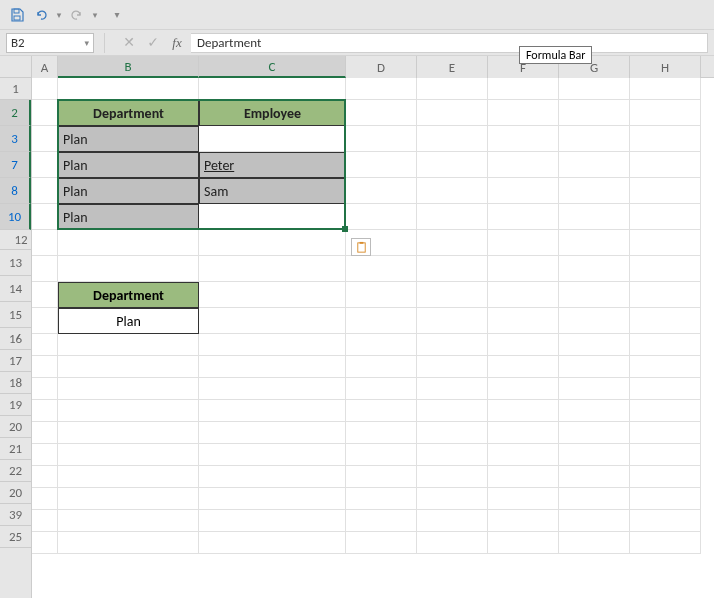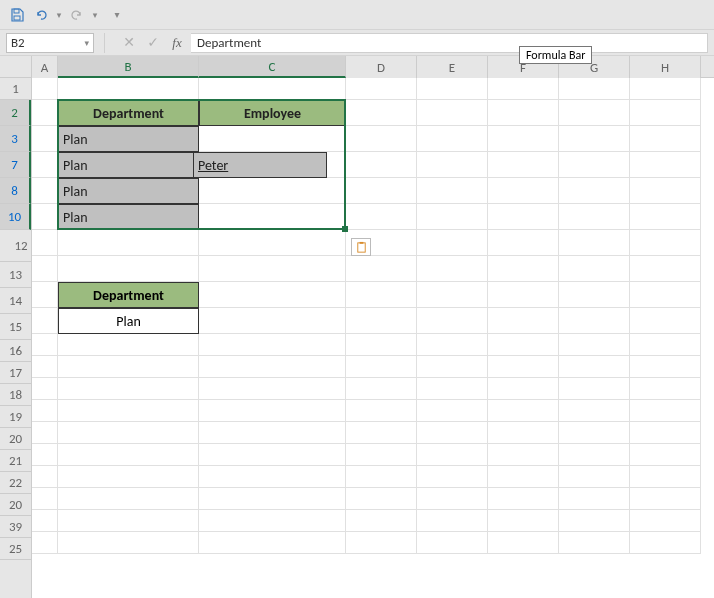--- a/index.html
+++ b/index.html
@@ -228,21 +228,21 @@
         </div>
     </div>
     <div style="flex:1; display:flex;">
       <div class="row-headers" id="row-hdrs">
           <div class="rh" style="height: 22px;">1</div>
           <div class="rh sel" style="height: 26px;">2</div>
           <div class="rh sel blue" style="height: 26px;">3</div>
           <div class="rh sel blue" style="height: 26px;">7</div>
           <div class="rh sel blue" style="height: 26px;">8</div>
           <div class="rh sel blue" style="height: 26px;">10</div>
-          <div class="rh" style="height: 32px; padding-left: 11px;">12</div>
+          <div class="rh" style="height: 20px; padding-left: 11px;">12</div>
           <div class="rh" style="height: 26px;">13</div>
           <div class="rh" style="height: 26px;">14</div>
           <div class="rh" style="height: 26px;">15</div>
           <div class="rh" style="height: 22px;">16</div>
           <div class="rh" style="height: 22px;">17</div>
           <div class="rh" style="height: 22px;">18</div>
           <div class="rh" style="height: 22px;">19</div>
           <div class="rh" style="height: 22px;">20</div>
           <div class="rh" style="height: 22px;">21</div>
           <div class="rh" style="height: 22px;">22</div>
@@ -408,22 +408,23 @@
           <div class="cell" style="left: 167px; top: 454px; width: 147px; height: 22px;"></div>
           <div class="cell" style="left: 314px; top: 454px; width: 71px; height: 22px;"></div>
           <div class="cell" style="left: 385px; top: 454px; width: 71px; height: 22px;"></div>
           <div class="cell" style="left: 456px; top: 454px; width: 71px; height: 22px;"></div>
           <div class="cell" style="left: 527px; top: 454px; width: 71px; height: 22px;"></div>
           <div class="cell" style="left: 598px; top: 454px; width: 71px; height: 22px;"></div>
           <div class="cell table-hdr" style="left: 26px; top: 22px; width: 141px; height: 26px;">Department</div>
           <div class="cell table-hdr" style="left: 167px; top: 22px; width: 147px; height: 26px;">Employee</div>
           <div class="cell table-cell" style="left: 26px; top: 48px; width: 141px; height: 26px;">Plan</div>
           <div class="cell table-cell" style="left: 26px; top: 74px; width: 141px; height: 26px;">Plan</div>
-          <div class="cell table-cell" style="left: 161px; top: 74px; width: 134px; height: 26px; text-decoration: underline;">Peter</div>
+          <div class="cell table-cell" style="left: 167px; top: 74px; width: 147px; height: 26px; text-decoration: underline;">Peter</div>
           <div class="cell table-cell" style="left: 26px; top: 100px; width: 141px; height: 26px;">Plan</div>
+          <div class="cell table-cell" style="left: 167px; top: 100px; width: 147px; height: 26px;">Sam</div>
           <div class="cell table-cell" style="left: 26px; top: 126px; width: 141px; height: 26px;">Plan</div>
           <div class="cell table-hdr2" style="left: 26px; top: 204px; width: 141px; height: 26px;">Department</div>
           <div class="cell table-cell2" style="left: 26px; top: 230px; width: 141px; height: 26px;">Plan</div>
           <div class="selection-box" style="left: 25px; top: 21px; width: 289px; height: 131px;">
             <div class="sel-handle"></div>
           </div>
           <div class="paste-icon" style="left: 319px; top: 160px;">
             <svg viewBox="0 0 14 14">
               <rect x="3" y="2" width="8" height="10" fill="none" stroke="#d88b2a"></rect>
               <rect x="5" y="1" width="4" height="2" fill="#d88b2a"></rect>

